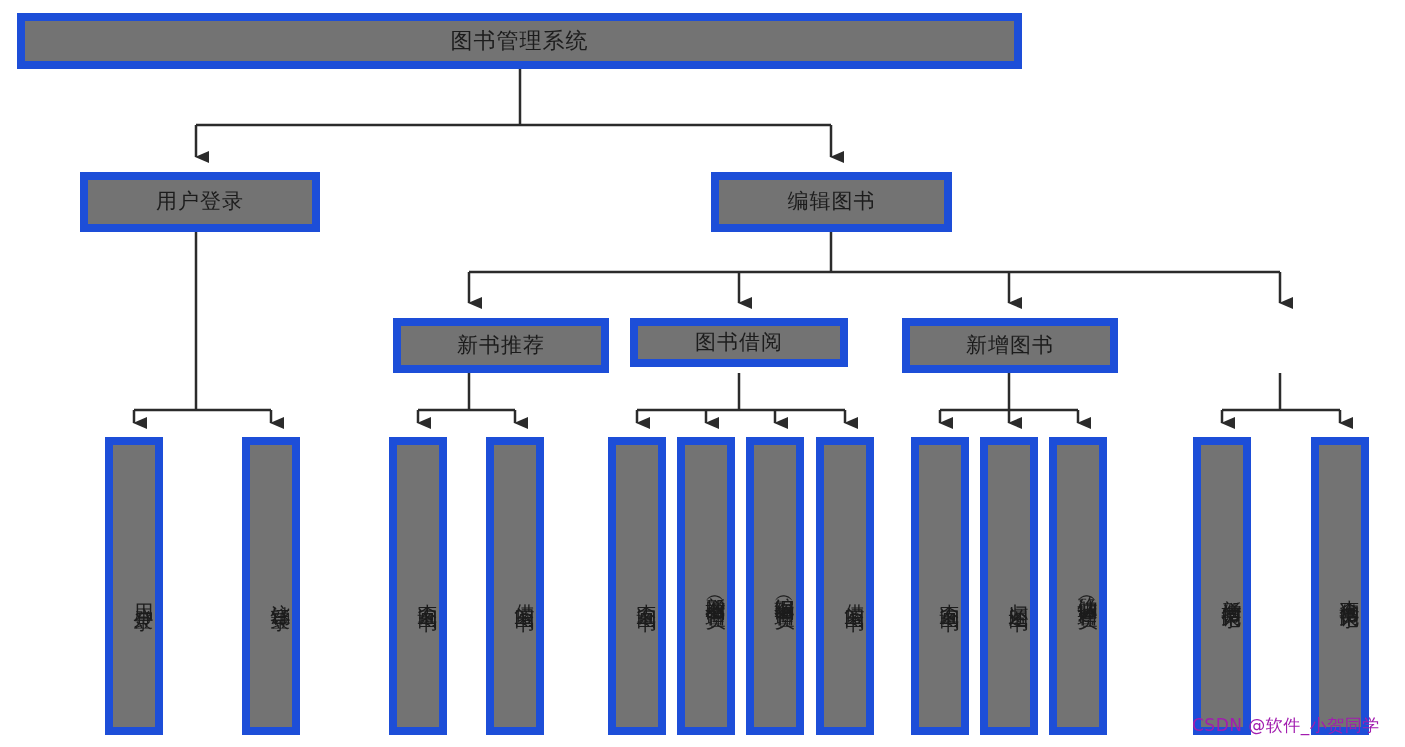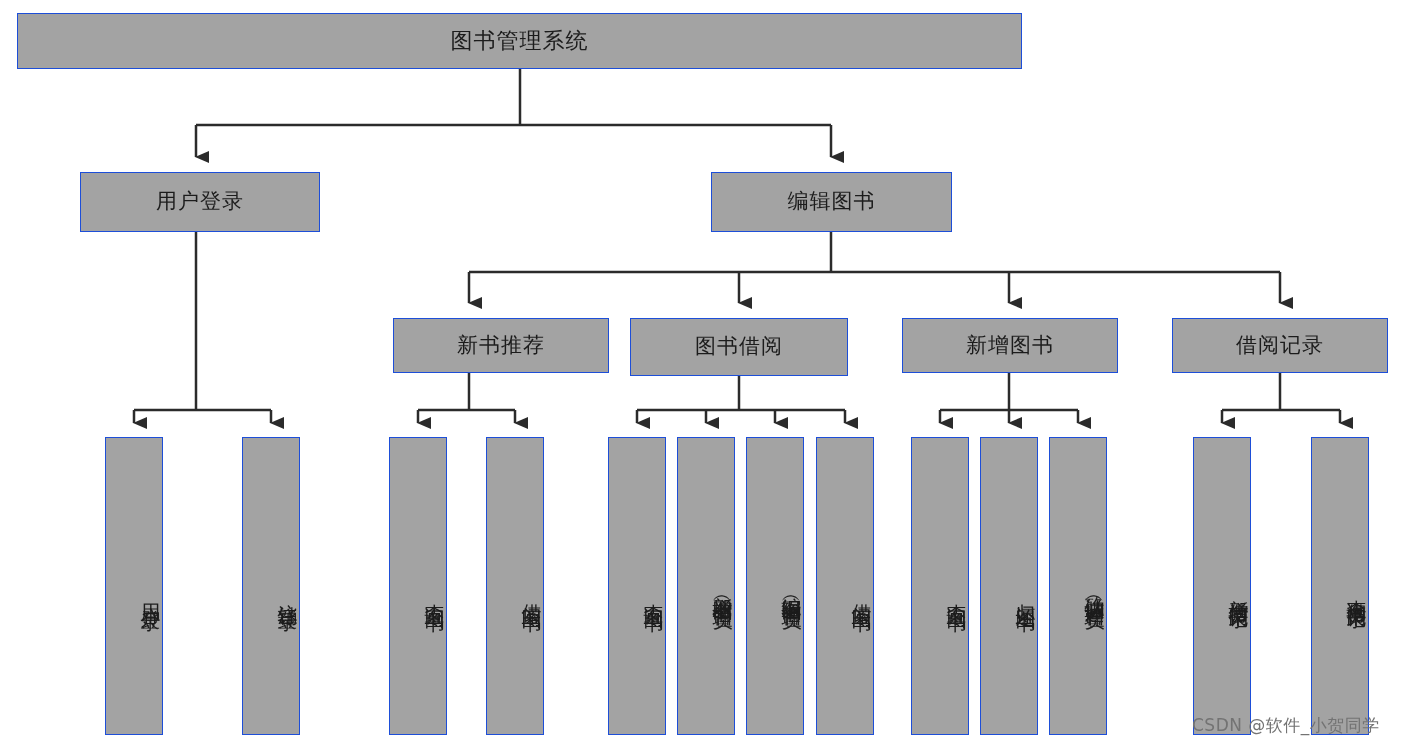--- a/index.html
+++ b/index.html
@@ -22,22 +22,22 @@
     position: absolute;
     left: 0;
     top: 0;
     width: 1405px;
     height: 747px;
     pointer-events: none;
   }
   .node {
     position: absolute;
     box-sizing: border-box;
-    border: 1px solid #1d4ed8;
-    background: #a3a3a3;
+    border: 8px solid #1d4ed8;
+    background: #737373;
     display: flex;
     align-items: center;
     justify-content: center;
     color: #1c1c1c;
   }
   .node.horizontal {
     font-size: 21px;
     letter-spacing: 1px;
     line-height: 1.1;
   }
@@ -55,21 +55,21 @@
     padding-top: 16px;
     white-space: nowrap;
   }
   .node.vertical.tall-text {
     padding-top: 8px;
     letter-spacing: 2px;
   }
   .watermark {
     position: absolute;
     font-size: 17px;
-    color: #737373;
+    color: #a21caf;
     letter-spacing: 0.5px;
     white-space: nowrap;
     font-family: "DejaVu Sans", "Liberation Sans", sans-serif;
   }
 </style>
 </head>
 <body>
 
 <div id="diagram-canvas">
 
@@ -122,23 +122,22 @@
       <path d="M 1340 410 L 1340 423" marker-end="url(#arrow)"></path>
     </g>
   </svg>
 
   <div class="node horizontal root" style="left:17px; top:13px; width:1005px; height:56px;">图书管理系统</div>
 
   <div class="node horizontal" style="left:80px; top:172px; width:240px; height:60px;">用户登录</div>
   <div class="node horizontal" style="left:711px; top:172px; width:241px; height:60px;">编辑图书</div>
 
   <div class="node horizontal" style="left:362px; top:318px; width:216px; height:55px;margin-left:31px;">新书推荐</div>
-  <div class="node horizontal" style="left:630px; top:318px; width:218px; height:58px;">图书借阅</div>
+  <div class="node horizontal" style="left:630px; top:318px; width:218px; height:49px;">图书借阅</div>
   <div class="node horizontal" style="left:902px; top:318px; width:216px; height:55px;">新增图书</div>
-  <div class="node horizontal" style="left:1172px; top:318px; width:216px; height:55px;">借阅记录</div>
 
   <div class="node vertical" style="left:105px; top:437px; width:58px; height:298px;">用户登录</div>
   <div class="node vertical" style="left:242px; top:437px; width:58px; height:298px;">注销登录</div>
 
   <div class="node vertical" style="left:389px; top:437px; width:58px; height:298px;">查询图书</div>
   <div class="node vertical" style="left:486px; top:437px; width:58px; height:298px;">借阅图书</div>
 
   <div class="node vertical" style="left:608px; top:437px; width:58px; height:298px;">查询图书</div>
   <div class="node vertical tall-text" style="left:677px; top:437px; width:58px; height:298px;">新增图书（管理员）</div>
   <div class="node vertical tall-text" style="left:746px; top:437px; width:58px; height:298px;">编辑图书（管理员）</div>

